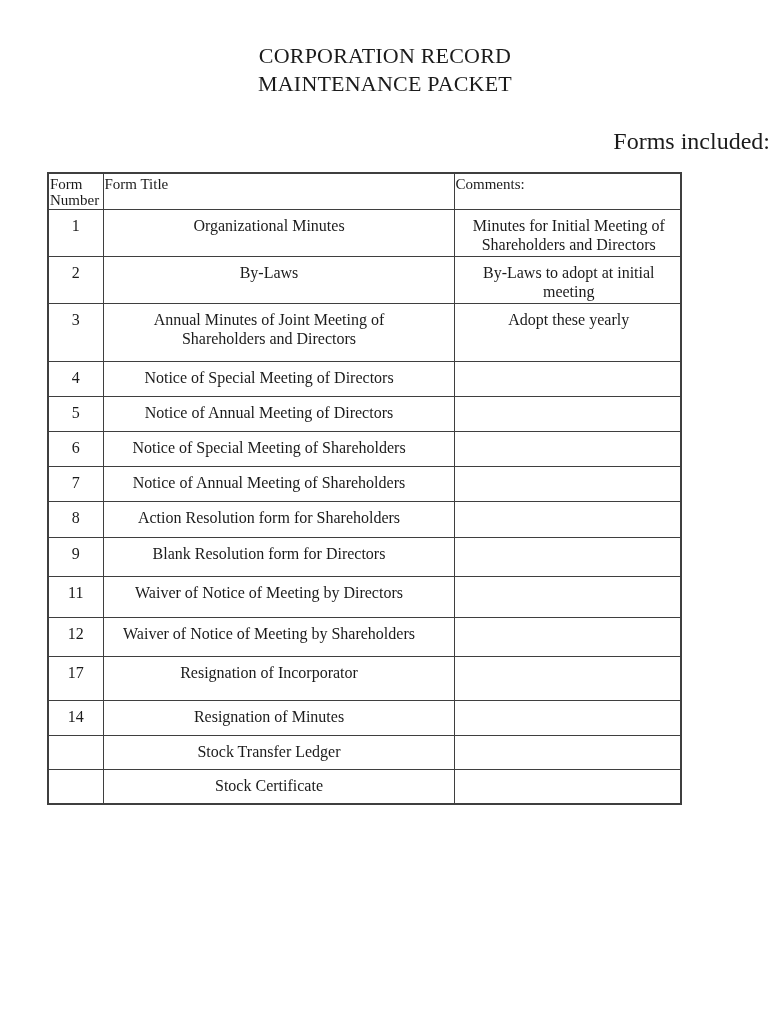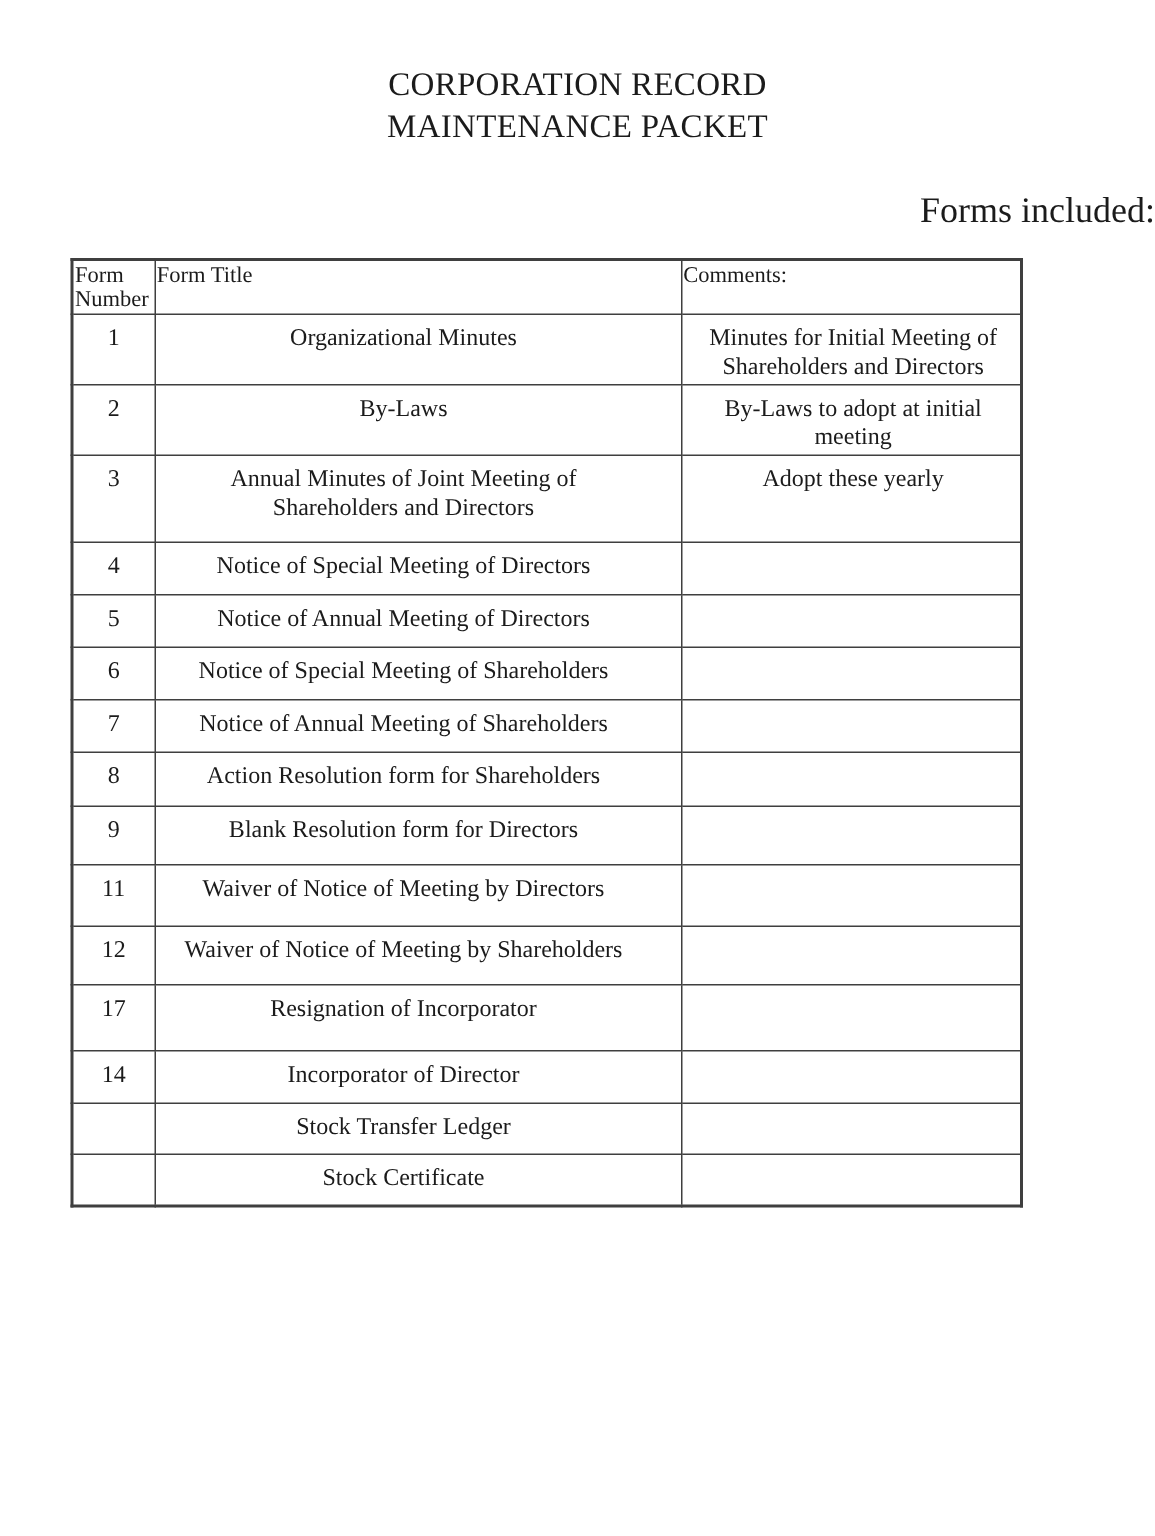--- a/index.html
+++ b/index.html
@@ -157,21 +157,21 @@
           <td class="cell-title">Waiver of Notice of Meeting by Shareholders</td>
           <td class="cell-comm"></td>
         </tr>
         <tr>
           <td class="cell-num">17</td>
           <td class="cell-title">Resignation of Incorporator</td>
           <td class="cell-comm"></td>
         </tr>
         <tr>
           <td class="cell-num">14</td>
-          <td class="cell-title">Incorporator of Director</td>
+          <td class="cell-title">Resignation of Minutes</td>
           <td class="cell-comm"></td>
         </tr>
         <tr>
           <td class="cell-num"></td>
           <td class="cell-title">Stock Transfer Ledger</td>
           <td class="cell-comm"></td>
         </tr>
         <tr>
           <td class="cell-num"></td>
           <td class="cell-title">Stock Certificate</td>

